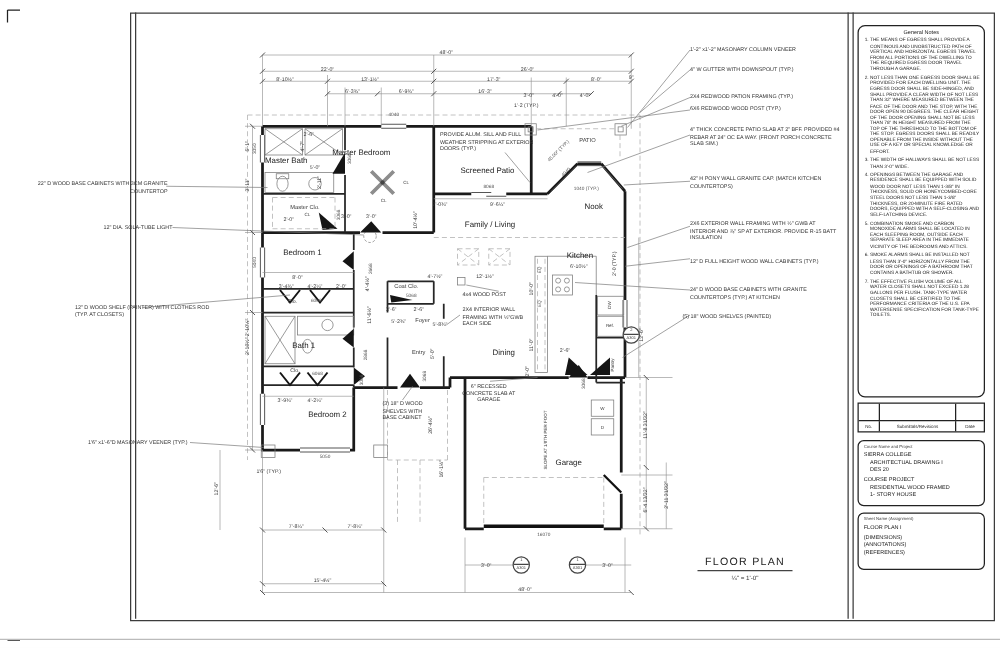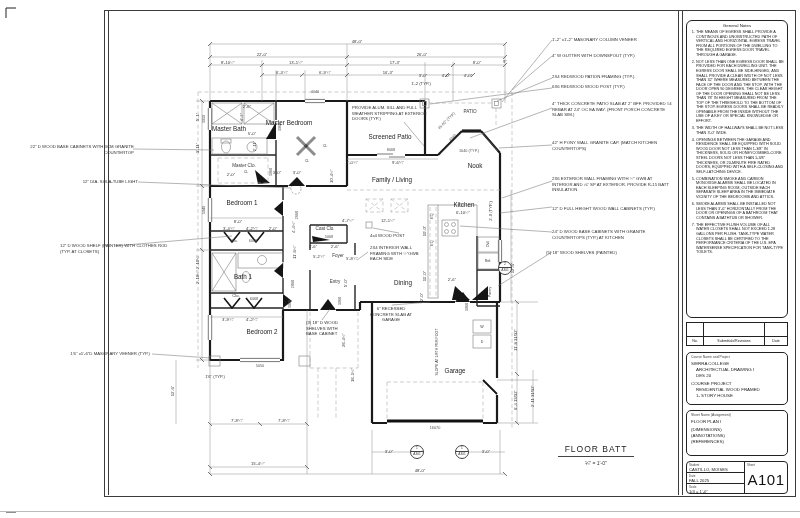--- a/index.html
+++ b/index.html
@@ -363,21 +363,21 @@
 <div class="callout" style="left:462px;top:452px;">
   <span class="n">1</span>
   <span class="s">A301</span>
 </div>
 <div class="callout" style="left:505px;top:268px;">
   <span class="n">2</span>
   <span class="s">A301</span>
 </div>
 
 <div class="fptitle">
-  <div class="t">FLOOR BATT</div>
+  <div class="t">FLOOR PLAN</div>
   <div class="s">¼" = 1'-0"</div>
 </div>
 
 <div class="gnbox">
   <h1>General Notes</h1>
   <ol>
     <li>THE MEANS OF EGRESS SHALL PROVIDE A CONTINOUS AND UNOBSTRUCTED PATH OF VERTICAL AND HORIZONTAL EGRESS TRAVEL FROM ALL PORTIONS OF THE DWELLING TO THE REQUIRED EGRESS DOOR TRAVEL THROUGH A GARAGE.</li>
     <li>NOT LESS THAN ONE EGRESS DOOR SHALL BE PROVIDED FOR EACH DWELLING UNIT. THE EGRESS DOOR SHALL BE SIDE-HINGED, AND SHALL PROVIDE A CLEAR WIDTH OF NOT LESS THAN 32" WHERE MEASURED BETWEEN THE FACE OF THE DOOR AND THE STOP, WITH THE DOOR OPEN 90 DEGREES. THE CLEAR HEIGHT OF THE DOOR OPENING SHALL NOT BE LESS THAN 78" IN HEIGHT MEASURED FROM THE TOP OF THE THRESHOLD TO THE BOTTOM OF THE STOP. EGRESS DOORS SHALL BE READILY OPENABLE FROM THE INSIDE WITHOUT THE USE OF A KEY OR SPECIAL KNOWLEDGE OR EFFORT.</li>
     <li>THE WIDTH OF HALLWAYS SHALL BE NOT LESS THAN 3'-0" WIDE.</li>
     <li>OPENINGS BETWEEN THE GARAGE AND RESIDENCE SHALL BE EQUIPPED WITH SOLID WOOD DOOR NOT LESS THAN 1-3/8" IN THICKNESS, SOLID OR HONEYCOMBED-CORE STEEL DOORS NOT LESS THAN 1-3/8" THICKNESS, OR 20-MINUTE FIRE RATED DOORS, EQUIPPED WITH A SELF-CLOSING AND SELF-LATCHING DEVICE.</li>
@@ -408,34 +408,14 @@
 </div>
 
 <div class="tbox" style="top:410px;height:46px;">
   <div class="hd">Sheet Name (Assignment)</div>
   <div class="l">FLOOR PLAN I</div>
   <div class="l" style="margin-top:2px;">(DIMENSIONS)</div>
   <div class="l">(ANNOTATIONS)</div>
   <div class="l">(REFERENCES)</div>
 </div>
 
-<div class="btmblock">
-  <div class="btmleft">
-    <div class="cell">
-      <div class="hd">Student</div>
-      <div class="v">CASTILLO, MOISES</div>
-    </div>
-    <div class="cell">
-      <div class="hd">Date</div>
-      <div class="v">FALL 2025</div>
-    </div>
-    <div class="cell">
-      <div class="hd">Scale</div>
-      <div class="v">1/4 = 1'-0"</div>
-    </div>
-  </div>
-  <div class="btmright">
-    <div class="hd">Sheet</div>
-    <div class="sheetnum">A101</div>
-  </div>
-</div>
 
 </div>
 
 </body></html>

